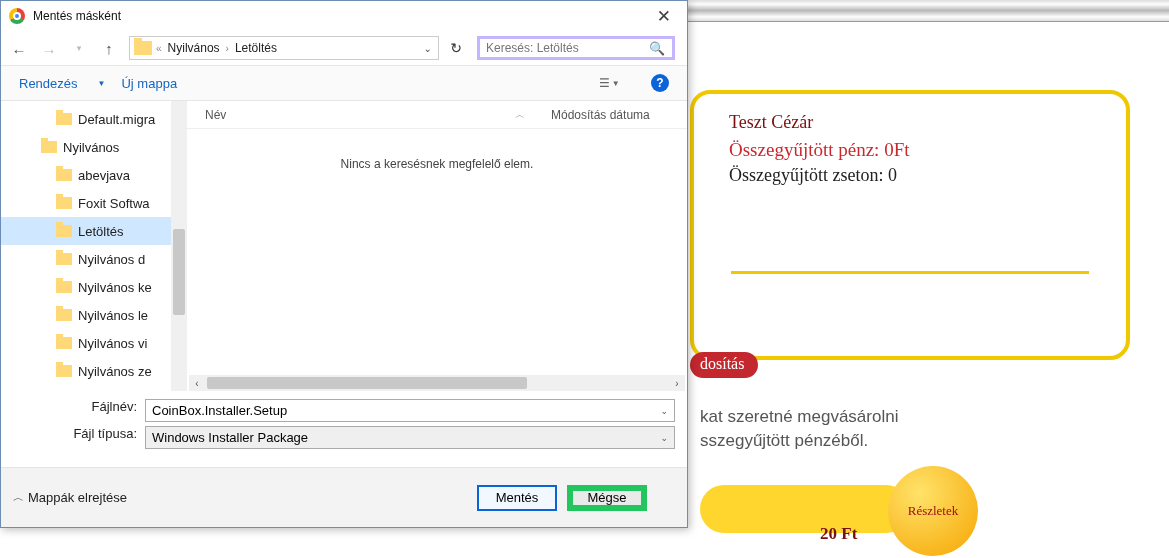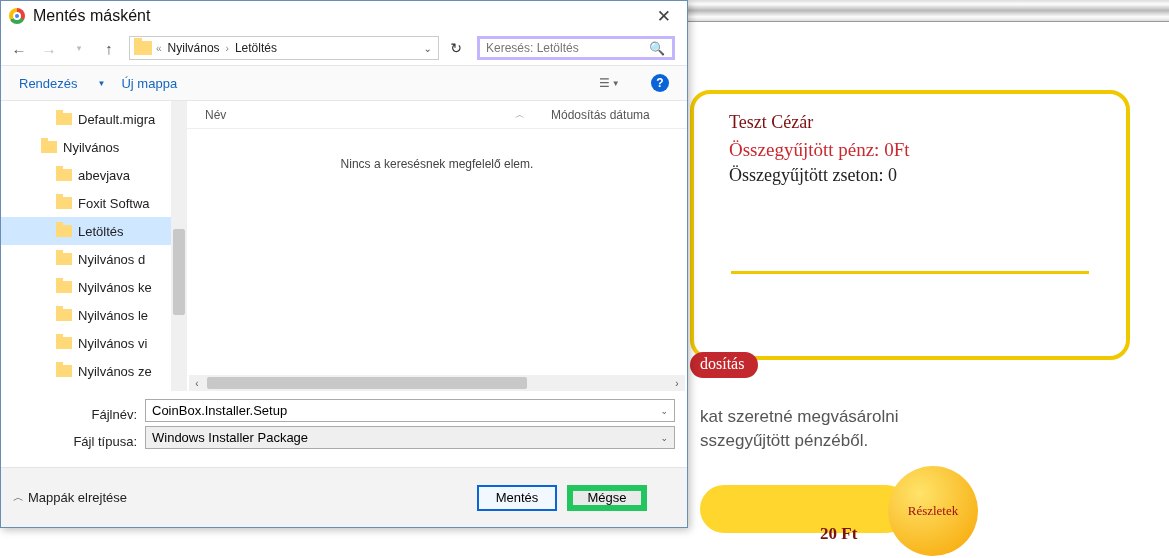--- a/index.html
+++ b/index.html
@@ -32,21 +32,21 @@
   font-family:Georgia,serif; color:#a01010; font-size:13px; }
 
 
 .dialog { position:absolute; left:0; top:0; width:688px; height:528px;
   background:#fff; border:1px solid #6b8cb5; box-shadow:2px 2px 8px rgba(0,0,0,.25); }
 .title { height:30px; display:flex; align-items:center; padding:0 8px; }
 .title .chrome { width:16px; height:16px; border-radius:50%;
   background:conic-gradient(#ea4335 0 33%, #34a853 33% 66%, #fbbc05 66% 100%);
   position:relative; margin-right:8px; }
 .title .chrome::after { content:""; position:absolute; inset:4px; border-radius:50%; background:#4285f4; border:2px solid #fff; }
-.title-text { font-size:16px; color:#111; }
+.title-text { font-size:12px; color:#111; }
 .title .close { margin-left:auto; font-size:17px; color:#444; padding:0 8px; cursor:default; }
 
 .nav { height:34px; display:flex; align-items:center; padding:0 4px; gap:2px; }
 .nav .btn { width:28px; height:26px; display:flex; align-items:center; justify-content:center;
   color:#555; font-size:15px; }
 .nav .btn.dis { color:#bbb; }
 .crumbbox { display:flex; align-items:center; border:1px solid #ccc; height:24px; margin-left:4px; width:310px; }
 .crumb-icon { width:18px; height:14px; background:#ffd977; margin:0 4px; position:relative; }
 .crumb-icon::before { content:""; position:absolute; left:0; top:-3px; width:8px; height:3px; background:#ffd977; }
 .crumbs { font-size:12px; color:#222; display:flex; align-items:center; gap:6px; }
@@ -87,21 +87,21 @@
 .col.mod { flex:1; }
 .empty { flex:1; display:flex; align-items:flex-start; justify-content:center; padding-top:28px;
   font-size:12px; color:#444; }
 .scroll-h { height:16px; background:#f0f0f0; margin:0 2px; position:relative; }
 .scroll-h .btn { position:absolute; top:0; width:16px; height:16px; display:flex; align-items:center; justify-content:center; font-size:10px; color:#555; }
 .scroll-h .btn.l { left:0; }
 .scroll-h .btn.r { right:0; }
 .scroll-h .thumb { position:absolute; top:2px; bottom:2px; left:18px; width:320px; background:#c8c8c8; border-radius:2px; }
 
 .fields { padding:8px 12px 4px 12px; }
-.frow { display:flex; align-items:flex-end; margin-bottom:4px; }
+.frow { display:flex; align-items:flex-start; margin-bottom:4px; }
 .flabel { width:132px; text-align:right; font-size:13px; color:#222; padding-right:8px; }
 .fbox { flex:1; border:1px solid #aaa; height:23px; display:flex; align-items:center; padding:0 6px; background:#fff; }
 .fbox input { border:none; outline:none; font-size:13px; flex:1; }
 .fbox .dd { font-size:9px; color:#555; }
 .fbox.combo { background:#efefef; }
 
 .footer { position:absolute; left:0; right:0; bottom:0; height:60px; background:#f3f3f3;
   display:flex; align-items:center; padding:0 12px; border-top:1px solid #e4e4e4; }
 .expand { font-size:11px; color:#444; margin-right:4px; }
 .hidefolder { font-size:13px; color:#222; }

